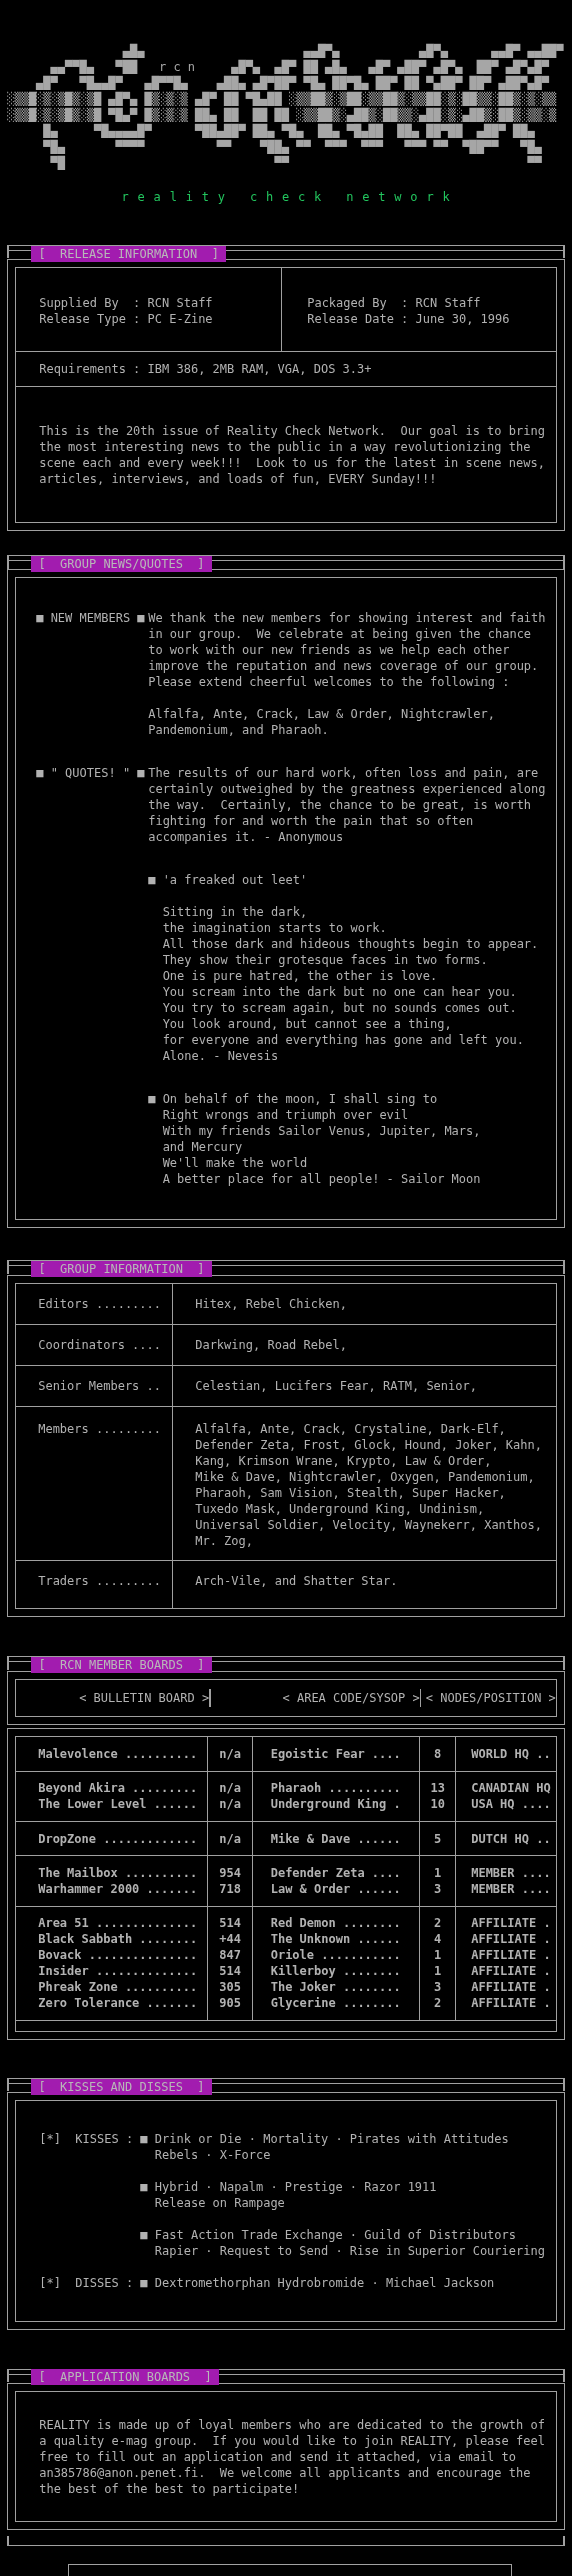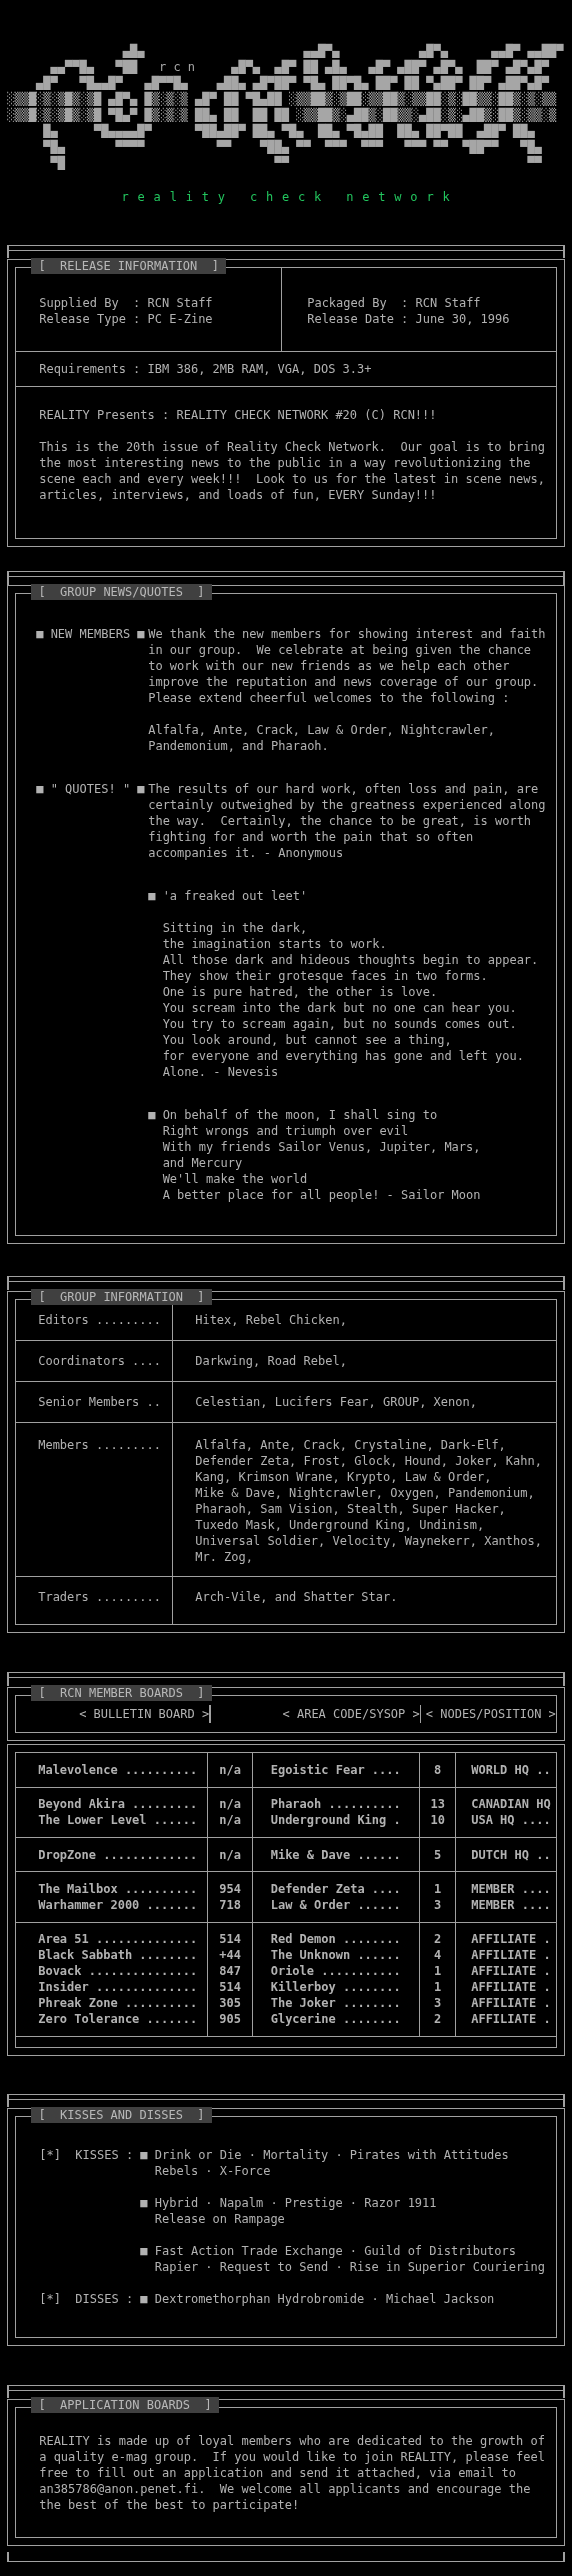--- a/index.html
+++ b/index.html
@@ -15,21 +15,21 @@
   .logo { height:229px; padding-top:43px; box-sizing:border-box; }
   .logo-art { color:#a6a6a6; font-size:12px; line-height:16px; }
   .logo-sub { margin-top:17.5px; text-align:center; color:#22c55e; letter-spacing:0.8px; }
 
   
   .sec-hdr { position:relative; margin:0 7.2px; height:20.7px; }
   .sec-hdr .hline { position:absolute; left:0; right:0; top:6.4px; height:4px;
                     border-top:1.6px solid #a0a0a0; border-bottom:1.6px solid #a0a0a0; }
   .sec-hdr .stub { position:absolute; top:6.4px; width:1.6px; height:13.5px; background:#a0a0a0; }
   .sec-hdr .stub.l { left:0; } .sec-hdr .stub.r { right:0; }
-  .sec-hdr .label { position:absolute; left:24px; top:19px; background:#404040;
+  .sec-hdr .label { position:absolute; left:24px; top:7px; background:#a21caf;
                     padding:0 7.2px; white-space:pre; color:#b8b8b8; }
 
   
   .box { margin:0 7.2px; border:1.6px solid #a0a0a0; padding:7px; }
   .box-in { border:1.6px solid #a0a0a0; }
 
   
   .rel-split { display:flex; }
   .rel-cell { padding:27px 0 24px 23px; }
   .rel-cell.left { width:242px; border-right:1.6px solid #a0a0a0; flex:none; }
@@ -111,21 +111,20 @@
 <div class="box">
   <div class="box-in">
     <div class="rel-split">
       <pre class="rel-cell left">Supplied By  : RCN Staff
 Release Type : PC E-Zine</pre>
       <pre class="rel-cell right">Packaged By  : RCN Staff
 Release Date : June 30, 1996</pre>
     </div>
     <pre class="rel-req">Requirements : IBM 386, 2MB RAM, VGA, DOS 3.3+</pre>
     <div class="rel-presents">
-      <pre>REALITY Presents : REALITY CHECK NETWORK #20 (C) RCN!!!</pre>
       <div class="gap"></div>
       <pre>This is the 20th issue of Reality Check Network.  Our goal is to bring
 the most interesting news to the public in a way revolutionizing the
 scene each and every week!!!  Look to us for the latest in scene news,
 articles, interviews, and loads of fun, EVERY Sunday!!!</pre>
     </div>
   </div>
 </div>
 
 <div class="sec-hdr" style="margin-top:17.5px">
@@ -195,21 +194,21 @@
     <div class="irow">
       <pre class="ilabel">Editors .........</pre>
       <pre class="ival">Hitex, Rebel Chicken,</pre>
     </div>
     <div class="irow">
       <pre class="ilabel">Coordinators ....</pre>
       <pre class="ival">Darkwing, Road Rebel,</pre>
     </div>
     <div class="irow">
       <pre class="ilabel">Senior Members ..</pre>
-      <pre class="ival">Celestian, Lucifers Fear, GROUP, Xenon,</pre>
+      <pre class="ival">Celestian, Lucifers Fear, RATM, Senior,</pre>
     </div>
     <div class="irow tall">
       <pre class="ilabel">Members .........</pre>
       <pre class="ival">Alfalfa, Ante, Crack, Crystaline, Dark-Elf,
 Defender Zeta, Frost, Glock, Hound, Joker, Kahn,
 Kang, Krimson Wrane, Krypto, Law &amp; Order,
 Mike &amp; Dave, Nightcrawler, Oxygen, Pandemonium,
 Pharaoh, Sam Vision, Stealth, Super Hacker,
 Tuxedo Mask, Underground King, Undinism,
 Universal Soldier, Velocity, Waynekerr, Xanthos,

